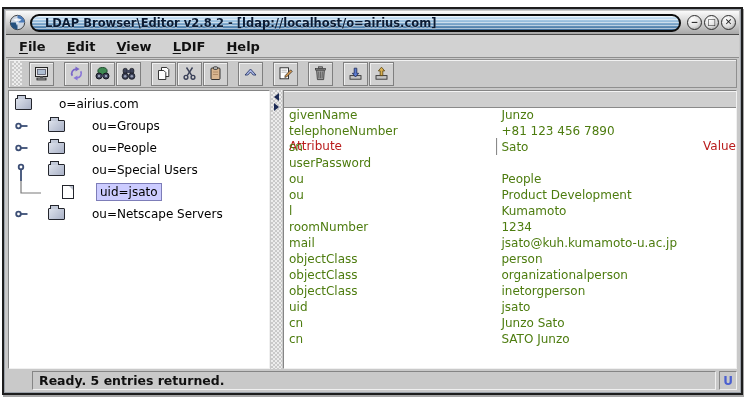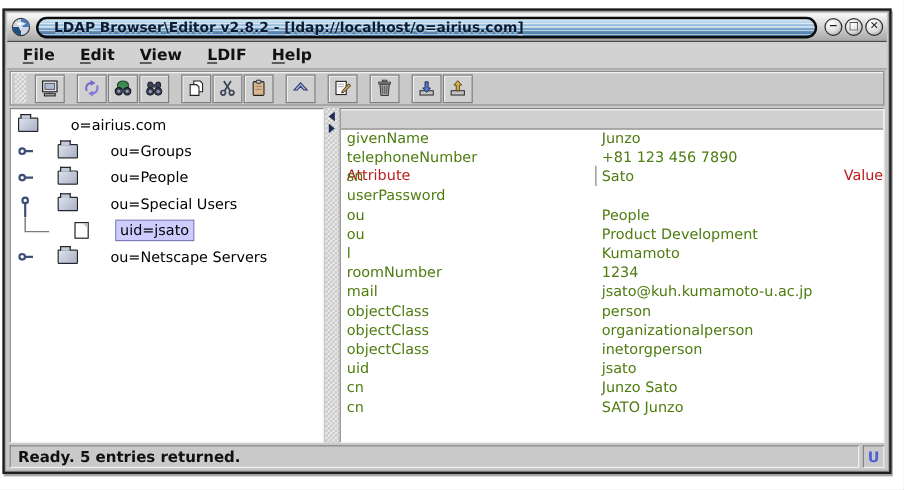--- a/index.html
+++ b/index.html
@@ -120,21 +120,21 @@
   .table-panel { flex:1; background:#fff; display:flex; flex-direction:column; overflow:hidden; }
   .tbl-header { height:17px; flex:0 0 17px; display:flex; background:#cfcfcf; border-bottom:1px solid #8a8a8a; box-shadow:inset 0 1px 0 #f4f4f4; }
   .th-cell { font-size:12px; color:#b91c1c; padding:1px 0 16px 5px;margin-top:47px; }
   .th-attr { width:47%; flex:0 0 47%; }
   .th-val  { flex:1; border-left:1px solid #8a8a8a; box-shadow:inset 1px 0 0 #f4f4f4;text-align:right; }
   .tbl-row { height:16px; flex:0 0 16px; display:flex; font-size:12px; color:#4d7c0f; white-space:nowrap; }
   .td-attr { width:47%; flex:0 0 47%; padding-left:5px; overflow:hidden; }
   .td-val  { flex:1; padding-left:5px; overflow:hidden; }
 
   
-  .statusbar { flex:0 0 21px; display:flex; gap:3px; padding:1px 2px; background:#c9c9c9; }
+  .statusbar { flex:0 0 21px; display:flex; gap:3px; padding:1px 2px; background:#c9c9c9;margin-left:24px; }
   .status-msg {
     flex:1; background:#c9c9c9; font-size:12.5px; font-weight:bold; color:#101010;
     padding:1px 6px; display:flex; align-items:center;
   }
   .status-ind {
     flex:0 0 18px; width:18px; background:#c9c9c9; font-size:12px; font-weight:bold;
     color:#4a5fd0; display:flex; align-items:center; justify-content:center;
   }
   svg { display:block; }
 </style>

